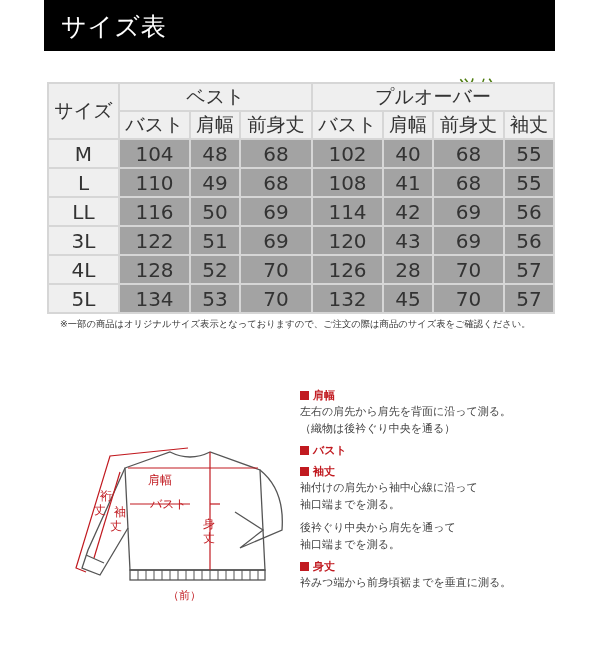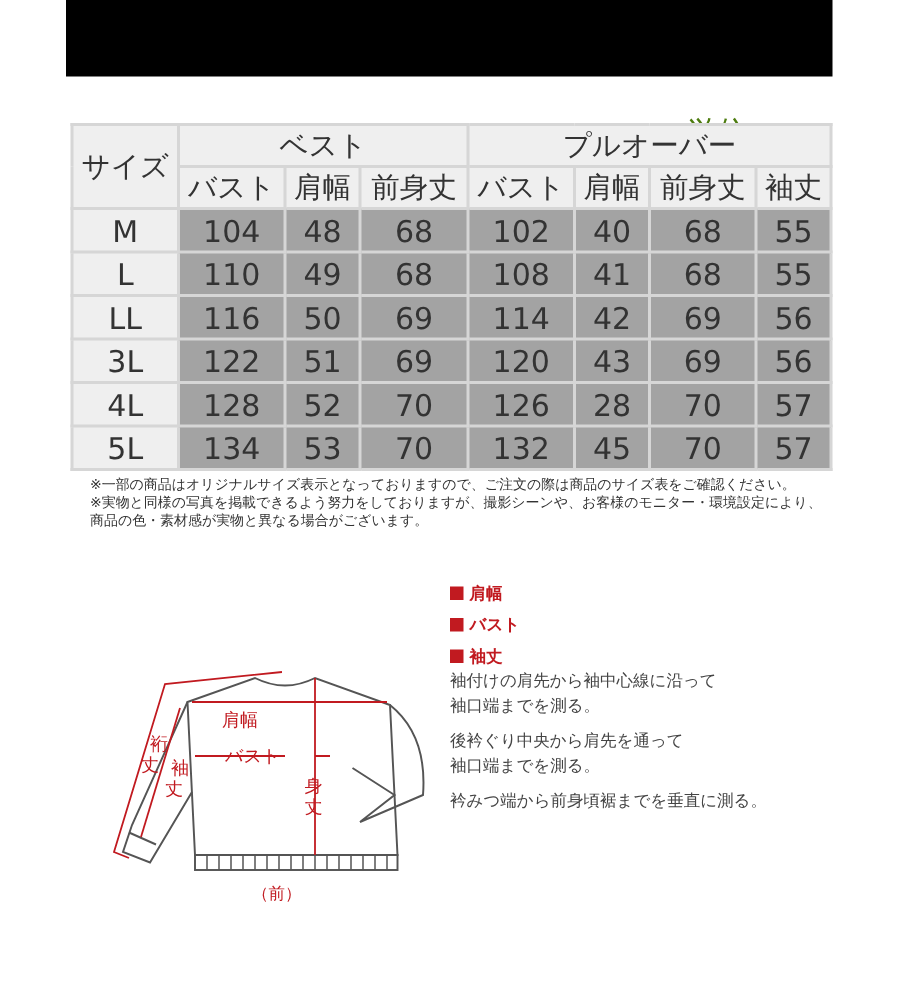--- a/index.html
+++ b/index.html
@@ -1,19 +1,19 @@
 <!DOCTYPE html>
 <html><head>
 <meta charset="utf-8">
 <style>
   html, body { margin:0; padding:0; background:#ffffff; }
   body { width:600px; height:660px; position:relative; overflow:hidden;
          font-family:"DejaVu Sans", "Liberation Sans", sans-serif; color:#333; }
   .title-bar { position:absolute; left:44px; top:0; width:511px; height:51px; background:#000; }
-  .title-bar span { position:absolute; left:17px; top:10px; color:#fff; font-size:25px; letter-spacing:1px;margin-top:48px; }
+  .title-bar span { position:absolute; left:17px; top:10px; color:#fff; font-size:25px; letter-spacing:1px; }
   .unit { position:absolute; right:48px; top:74px; font-size:21px; color:#4d7c0f; }
   table.size { position:absolute; left:47px; top:82px; border-collapse:collapse; table-layout:fixed; }
   table.size td, table.size th { border:2px solid #d6d6d6; text-align:center; padding:0; font-weight:normal; color:#333; }
   table.size th { background:#efefef; font-size:19px; }
   table.size td { font-size:20px; height:27px; background:#a3a3a3; }
   table.size td.sz { background:#efefef; }
   .hdr1 { height:26px;margin-left:44px; }
   .hdr2 { height:28px; }
   .notes { position:absolute; left:60px; top:318px; font-size:9.3px; line-height:12px; color:#333; width:490px; }
   .diagram { position:absolute; left:70px; top:420px; width:220px; height:175px; }
@@ -117,21 +117,20 @@
         <td>132</td>
         <td>45</td>
         <td>70</td>
         <td>57</td>
       </tr>
     </tbody>
 </table>
 
 <div class="notes">
   <div>※一部の商品はオリジナルサイズ表示となっておりますので、ご注文の際は商品のサイズ表をご確認ください。</div>
-  <div>※実物と同様の写真を掲載できるよう努力をしておりますが、撮影シーンや、お客様のモニター・環境設定により、商品の色・素材感が実物と異なる場合がございます。</div>
 </div>
 
 <div class="diagram">
   <svg width="220" height="175" viewBox="0 0 220 175">
     <g fill="none" stroke="#555" stroke-width="1.3">
 
       <path d="M55 48 L100 32 Q120 42 140 32 L190 50 L195 150 L60 150 Z"></path>
 
       <path d="M55 48 L18 130 L12 148 L30 155 L58 108"></path>
       <path d="M16 135 L34 143"></path>
@@ -179,35 +178,41 @@
   </svg>
   <div style="position:absolute;left:98px;top:168px;font-size:11px;color:#c11a20;">（前）</div>
 </div>
 
 <div class="desc">
   <div class="item">
     <div class="h">
         <span class="sq"></span>
         <span>肩幅</span>
       </div>
+    <div class="t">左右の肩先から肩先を背面に沿って測る。
+（織物は後衿ぐり中央を通る）</div>
   </div>
   <div class="item">
     <div class="h">
         <span class="sq"></span>
         <span>バスト</span>
       </div>
   </div>
   <div class="item">
     <div class="h">
         <span class="sq"></span>
         <span>袖丈</span>
       </div>
     <div class="t">袖付けの肩先から袖中心線に沿って
 袖口端までを測る。</div>
   </div>
   <div class="item">
     <div class="t">後衿ぐり中央から肩先を通って
 袖口端までを測る。</div>
   </div>
   <div class="item">
+    <div class="h">
+        <span class="sq"></span>
+        <span>身丈</span>
+      </div>
     <div class="t">衿みつ端から前身頃裾までを垂直に測る。</div>
   </div>
 </div>
 
 </body></html>

